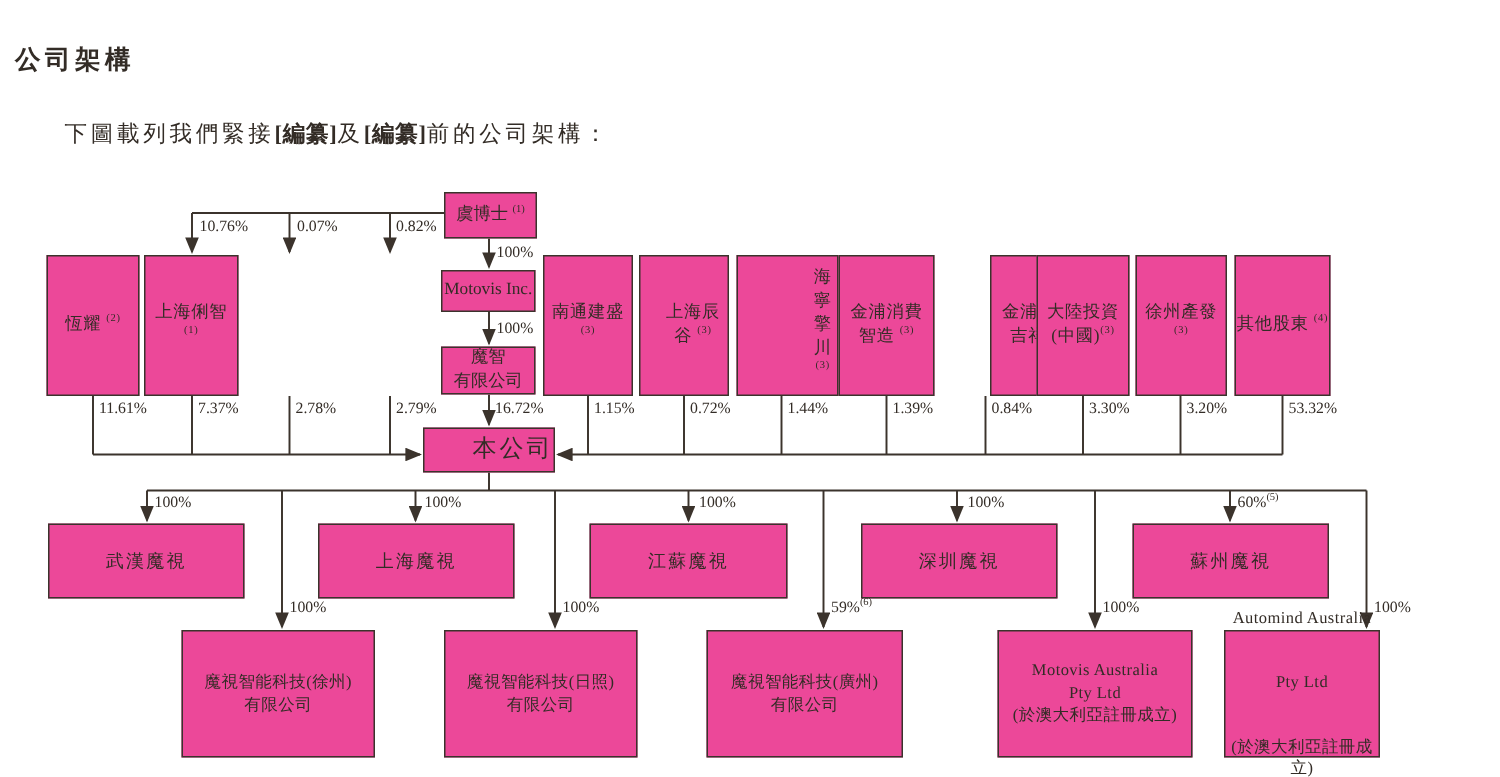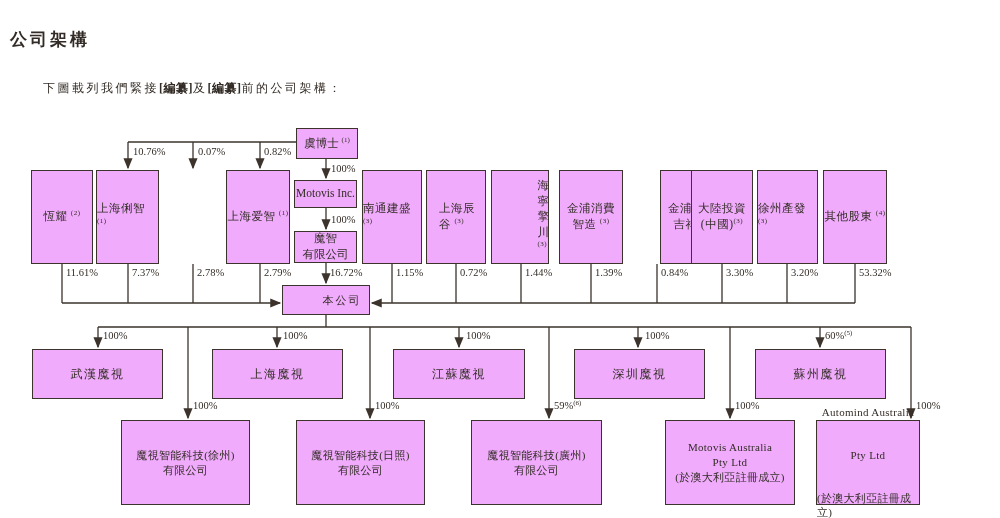--- a/index.html
+++ b/index.html
@@ -1,30 +1,30 @@
 <!DOCTYPE html>
 <html><head>
 <meta charset="utf-8">
 <style>
   html,body{margin:0;padding:0;background:#ffffff;}
   #stage{position:relative;width:1000px;height:518px;background:#ffffff;
     font-family:Liberation Serif, serif;color:#332c26;overflow:hidden;}
   #wires{position:absolute;left:0;top:0;z-index:0;}
-  .box{position:absolute;z-index:1;background:#f0abfc;border:1.6px solid #3b332c;
+  .box{position:absolute;z-index:1;background:#ec4899;border:1.6px solid #3b332c;
     box-sizing:border-box;display:flex;flex-direction:column;align-items:center;
-    justify-content:center;text-align:left;line-height:1.35;}
+    justify-content:center;text-align:center;line-height:1.35;}
   .f-top{font-size:11.5px;letter-spacing:0.5px;}
   .f-mid{font-size:11.5px;}
-  .f-co{font-size:11px;letter-spacing:2px;padding-left:32px;}
+  .f-co{font-size:16px;letter-spacing:2px;padding-left:32px;}
   .f-r2{font-size:12px;letter-spacing:1.5px;}
   .f-r3{font-size:11px;letter-spacing:0.3px;}
   sup{font-size:7px;line-height:0;}
   .pct{position:absolute;z-index:2;font-size:10.5px;color:#332c26;white-space:nowrap;}
   .title{position:absolute;left:10px;top:28px;font-size:17px;font-weight:bold;letter-spacing:3px;}
-  .intro{position:absolute;left:43px;top:80px;font-size:12px;letter-spacing:2.5px;}
+  .intro{position:absolute;left:43px;top:80px;font-size:15px;letter-spacing:2.5px;}
   .intro b{letter-spacing:0.5px;}
 </style>
 </head>
 <body>
 
 <div id="stage">
 
   <div class="title">公司架構</div>
   <div class="intro"><span>下圖載列我們緊接</span><b>[編纂]</b><span>及</span><b>[編纂]</b><span>前的公司架構：</span></div>
 
@@ -79,30 +79,27 @@
   <div class="box f-co" style="left:282px;top:285px;width:88px;height:30px;">
       <span>本公司</span>
     </div>
 
   <div class="box f-top" style="left:31px;top:170px;width:62px;height:94px;">
       <span><span>恆耀</span> <sup>(2)</sup></span>
     </div>
   <div class="box f-top" style="left:96px;top:170px;width:63px;height:94px;">
       <span><span>上海俐智</span> <sup>(1)</sup></span>
     </div>
-  <div class="box f-top" style="left:226px;top:170px;width:64px;height:94px;">
-      <span><span>上海爱智</span> <sup>(1)</sup></span>
-    </div>
   <div class="box f-top" style="left:362px;top:170px;width:60px;height:94px;">
       <span><span>南通建盛</span> <sup>(3)</sup></span>
     </div>
   <div class="box f-top" style="left:426px;top:170px;width:60px;height:94px;padding-left:12px;">
       <span><span>上海辰谷</span> <sup>(3)</sup></span>
     </div>
-  <div class="box f-top" style="left:491px;top:170px;width:58px;height:94px;padding-left:47px;">
+  <div class="box f-top" style="left:491px;top:170px;width:68px;height:94px;padding-left:47px;">
       <span><span>海寧擎川</span> <sup>(3)</sup></span>
     </div>
   <div class="box f-top" style="left:559px;top:170px;width:64px;height:94px;">
       <div>金浦消費</div>
       <div><span>智造</span> <sup>(3)</sup></div>
     </div>
   <div class="box f-top" style="left:660px;top:170px;width:64px;height:94px;">
       <div>金浦新潮</div>
       <div><span>吉祥</span> <sup>(3)</sup></div>
     </div>

